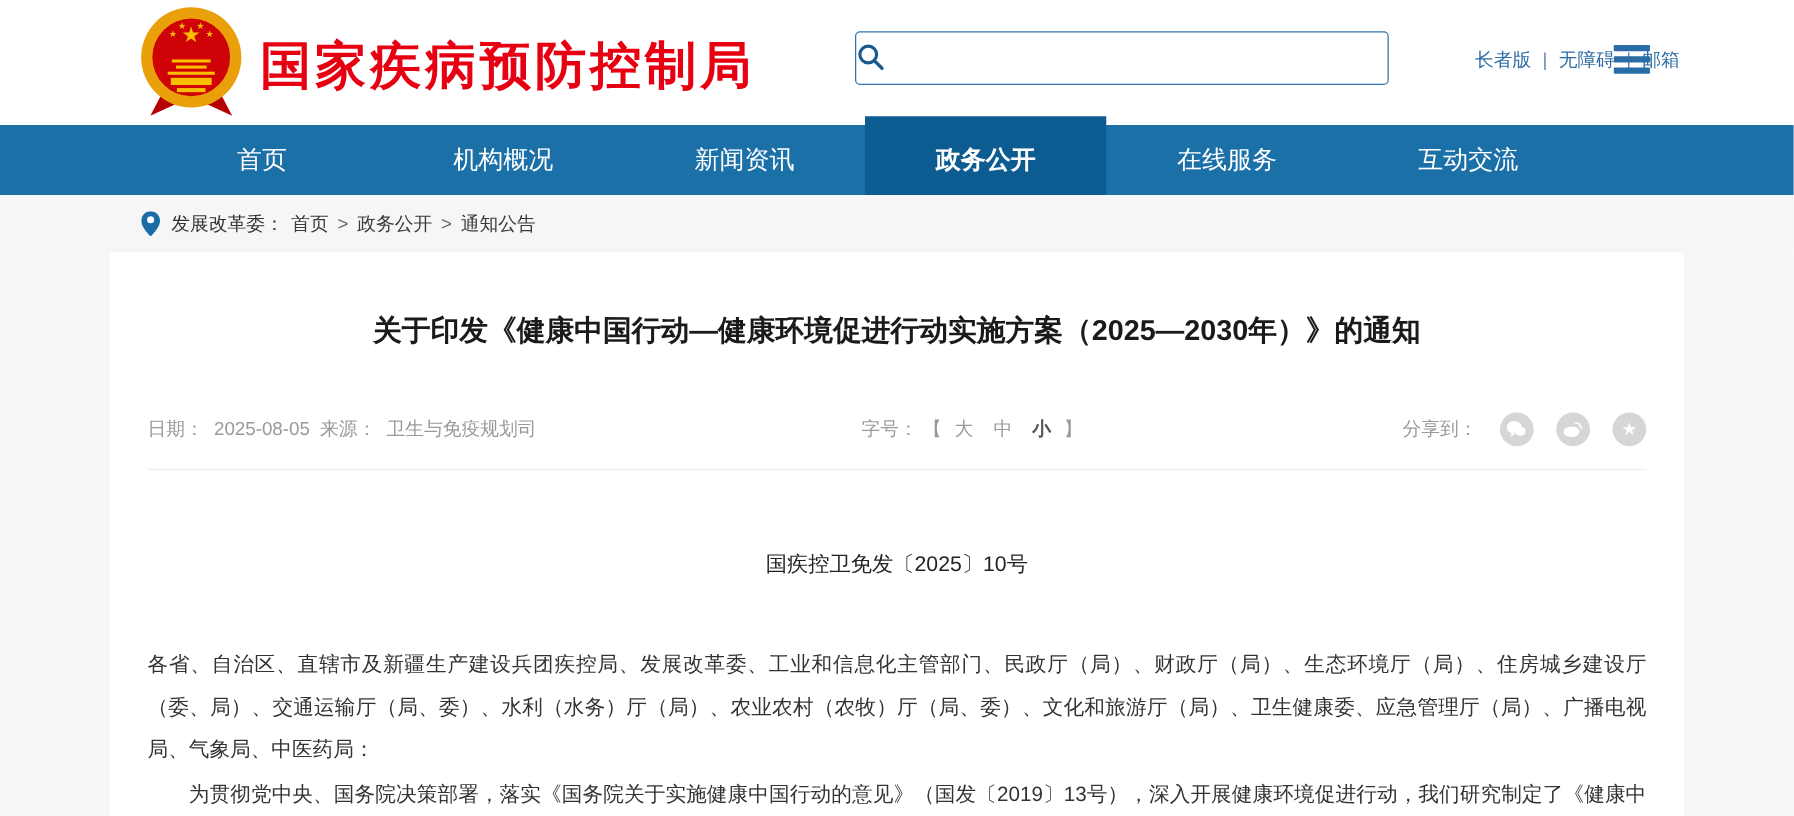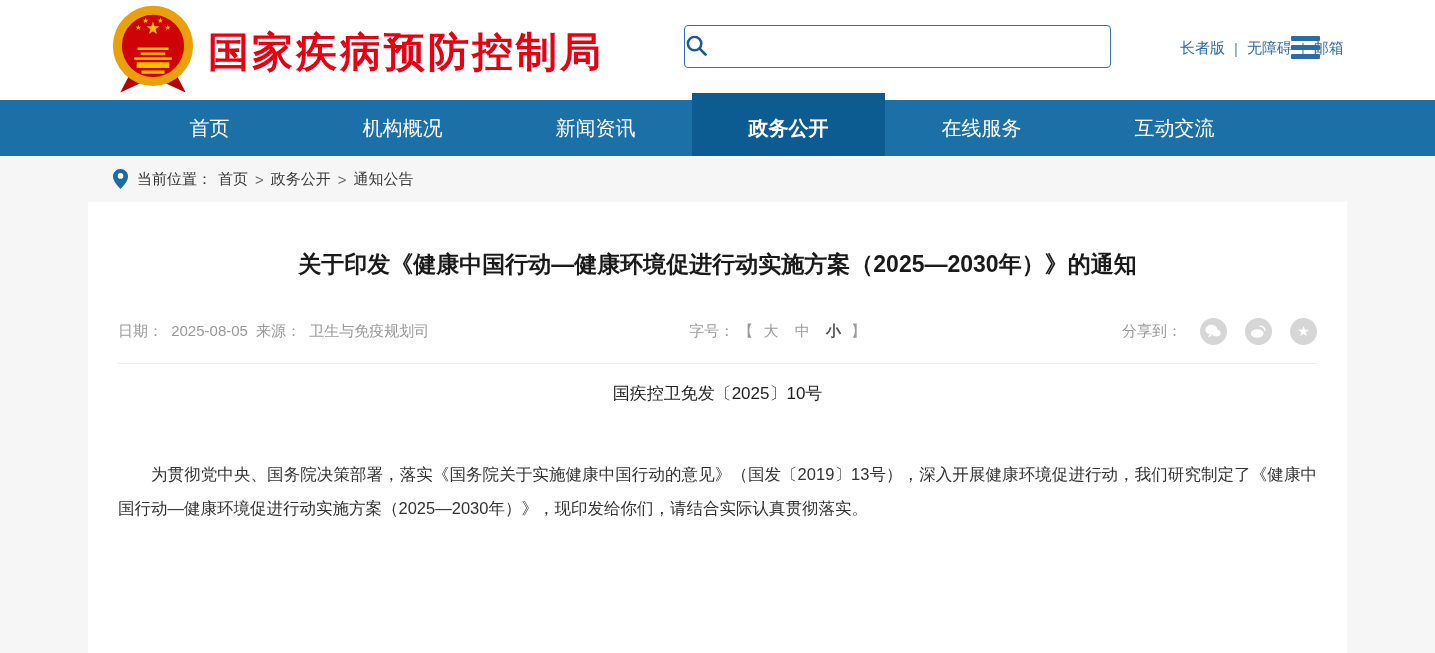--- a/index.html
+++ b/index.html
@@ -44,32 +44,32 @@
   .breadcrumb { display:flex; align-items:center; padding:13px 0 13px 113px; font-size:15px; color:#333; }
   .breadcrumb .pin { display:flex; align-items:center; margin-right:9px; }
   .crumb-label { color:#333; margin-right:6px; }
   .crumb { color:#3a3a3a; cursor:pointer; }
   .bsep { color:#666; margin:0 7px; }
 
   .card { width:1259px; margin-left:88px; background:#fff; height:451px; overflow:hidden; padding:26px 30px 0; }
 
   .article-title { text-align:center; font-size:23px; font-weight:bold; color:#1a1a1a; margin-top:22px; line-height:1.3; }
 
-  .meta-row { margin-top:38px; display:flex; align-items:center; justify-content:space-between;
+  .meta-row { margin-top:50px; display:flex; align-items:center; justify-content:space-between;
     font-size:15px; color:#9a9a9a; padding-bottom:18px; border-bottom:1px solid #ededed; }
   .meta-left span { margin-right:4px; }
   .meta-center { color:#9a9a9a; }
   .fs { margin:0 6px; cursor:pointer; }
   .fs.active { font-weight:bold; color:#555; }
   .bracket { color:#9a9a9a; }
   .meta-right { display:flex; align-items:center; gap:18px; }
   .share-icon { width:27px; height:27px; border-radius:50%; background:#d6d6d6; display:flex;
     align-items:center; justify-content:center; cursor:pointer; color:#fff; font-size:14px; line-height:1; }
 
-  .doc-number { text-align:center; margin-top:18px; font-size:17px; color:#222; }
+  .doc-number { text-align:center; margin-top:64px; font-size:17px; color:#222; }
 
   .body-text { margin-top:52px; }
   .body-text p { font-size:16.5px; line-height:34px; color:#333; text-align:justify; margin:0; }
   .body-text p.indent { text-indent:2em; margin-top:2px; }
 </style>
 </head>
 <body>
 
 <div class="header">
   <div class="logo">
@@ -133,21 +133,21 @@
 
 <div class="main">
 
   <div class="breadcrumb">
     <span class="pin">
       <svg width="15" height="20" viewBox="0 0 24 32">
         <path d="M12 0C5.4 0 0 5.4 0 12c0 9 12 20 12 20s12-11 12-20C24 5.4 18.6 0 12 0z" fill="#1a6ca5"></path>
         <circle cx="12" cy="11" r="4.5" fill="#fff"></circle>
       </svg>
     </span>
-    <span class="crumb-label">当前位置：</span>
+    <span class="crumb-label">发展改革委：</span>
     <span class="crumb">首页</span>
     <span class="bsep">&gt;</span>
     <span class="crumb">政务公开</span>
     <span class="bsep">&gt;</span>
     <span class="crumb">通知公告</span>
   </div>
 
   <div class="card">
 
     <div class="article-title">关于印发《健康中国行动—健康环境促进行动实施方案（2025—2030年）》的通知</div>
@@ -182,17 +182,18 @@
             <path d="M12.5 2.5 q5.5 0 6.2 5.3" stroke="#fff" fill="none" stroke-width="1.7" stroke-linecap="round"></path>
           </svg>
         </span>
         <span class="share-icon">★</span>
       </div>
     </div>
 
     <div class="doc-number">国疾控卫免发〔2025〕10号</div>
 
     <div class="body-text">
+      <p>各省、自治区、直辖市及新疆生产建设兵团疾控局、发展改革委、工业和信息化主管部门、民政厅（局）、财政厅（局）、生态环境厅（局）、住房城乡建设厅（委、局）、交通运输厅（局、委）、水利（水务）厅（局）、农业农村（农牧）厅（局、委）、文化和旅游厅（局）、卫生健康委、应急管理厅（局）、广播电视局、气象局、中医药局：</p>
       <p class="indent">为贯彻党中央、国务院决策部署，落实《国务院关于实施健康中国行动的意见》（国发〔2019〕13号），深入开展健康环境促进行动，我们研究制定了《健康中国行动—健康环境促进行动实施方案（2025—2030年）》，现印发给你们，请结合实际认真贯彻落实。</p>
     </div>
 
   </div>
 </div>
 
 </body></html>

